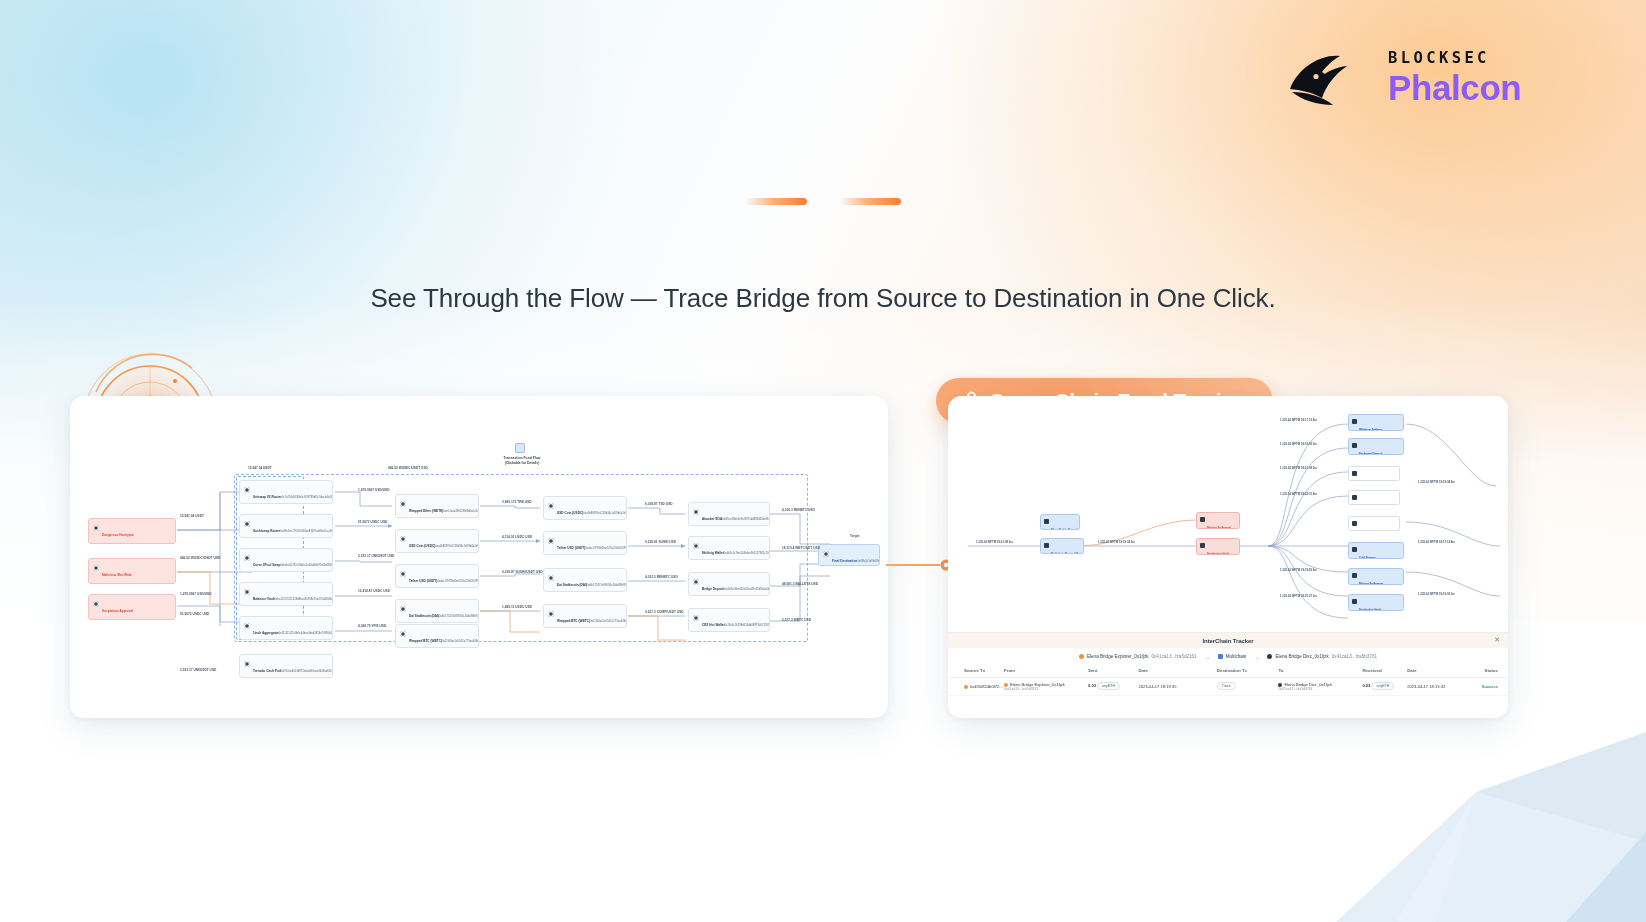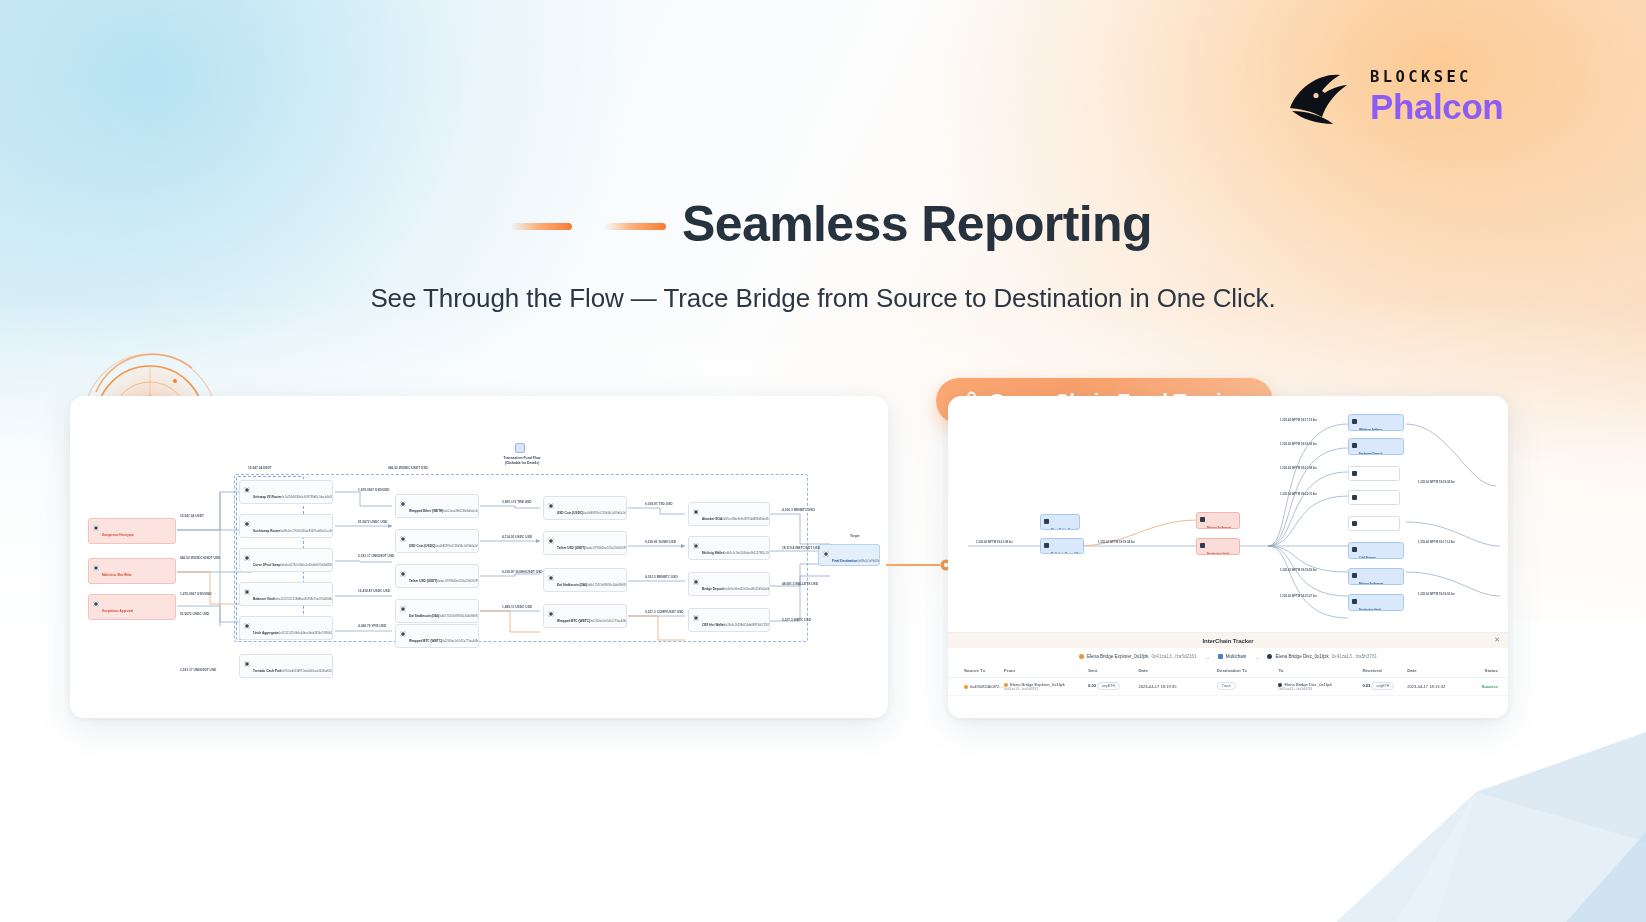--- a/index.html
+++ b/index.html
@@ -44,21 +44,21 @@
   }
   .bg-poly{
     position:absolute; right:0; bottom:0; width:640px; height:280px;
     overflow:hidden;
   }
   .bg-poly svg{ display:block; }
 
   
   .logo{
     position:absolute; left:1286px; top:48px;
-    display:flex; align-items:center; gap:14px;margin-top:19px;
+    display:flex; align-items:center; gap:32px;
   }
   .logo-mark{ width:70px; height:60px; }
   .logo-text{ display:flex; flex-direction:column; line-height:1; }
   .logo-top{
     font-size:15.5px; font-weight:700; letter-spacing:3.4px; color:#111418;
     font-family:"DejaVu Sans Mono", monospace;
   }
   .logo-bottom{
     font-size:35px; font-weight:700; color:#8b5cf6; letter-spacing:-0.4px;
     margin-top:3px;
@@ -247,21 +247,20 @@
   </span>
   <span class="logo-text">
     <span class="logo-top">BLOCKSEC</span>
     <span class="logo-bottom">Phalcon</span>
   </span>
 </div>
 
 <div class="headline">
   <span class="hl-dash hl-dash-1"></span>
   <span class="hl-dash hl-dash-2"></span>
-  <span class="hl-seg hl-dark">Seamless Reporting</span>
 </div>
 
 <div class="subhead">See Through the Flow — Trace Bridge from Source to Destination in One Click.</div>
 
 <div class="radar">
   <svg viewBox="0 0 136 136" width="136" height="136">
     <defs>
       <radialGradient id="rdisc" cx="50%" cy="50%" r="50%">
         <stop offset="0%" stop-color="#fbbd95" stop-opacity=".95"></stop>
         <stop offset="55%" stop-color="#fdd5b6" stop-opacity=".6"></stop>

